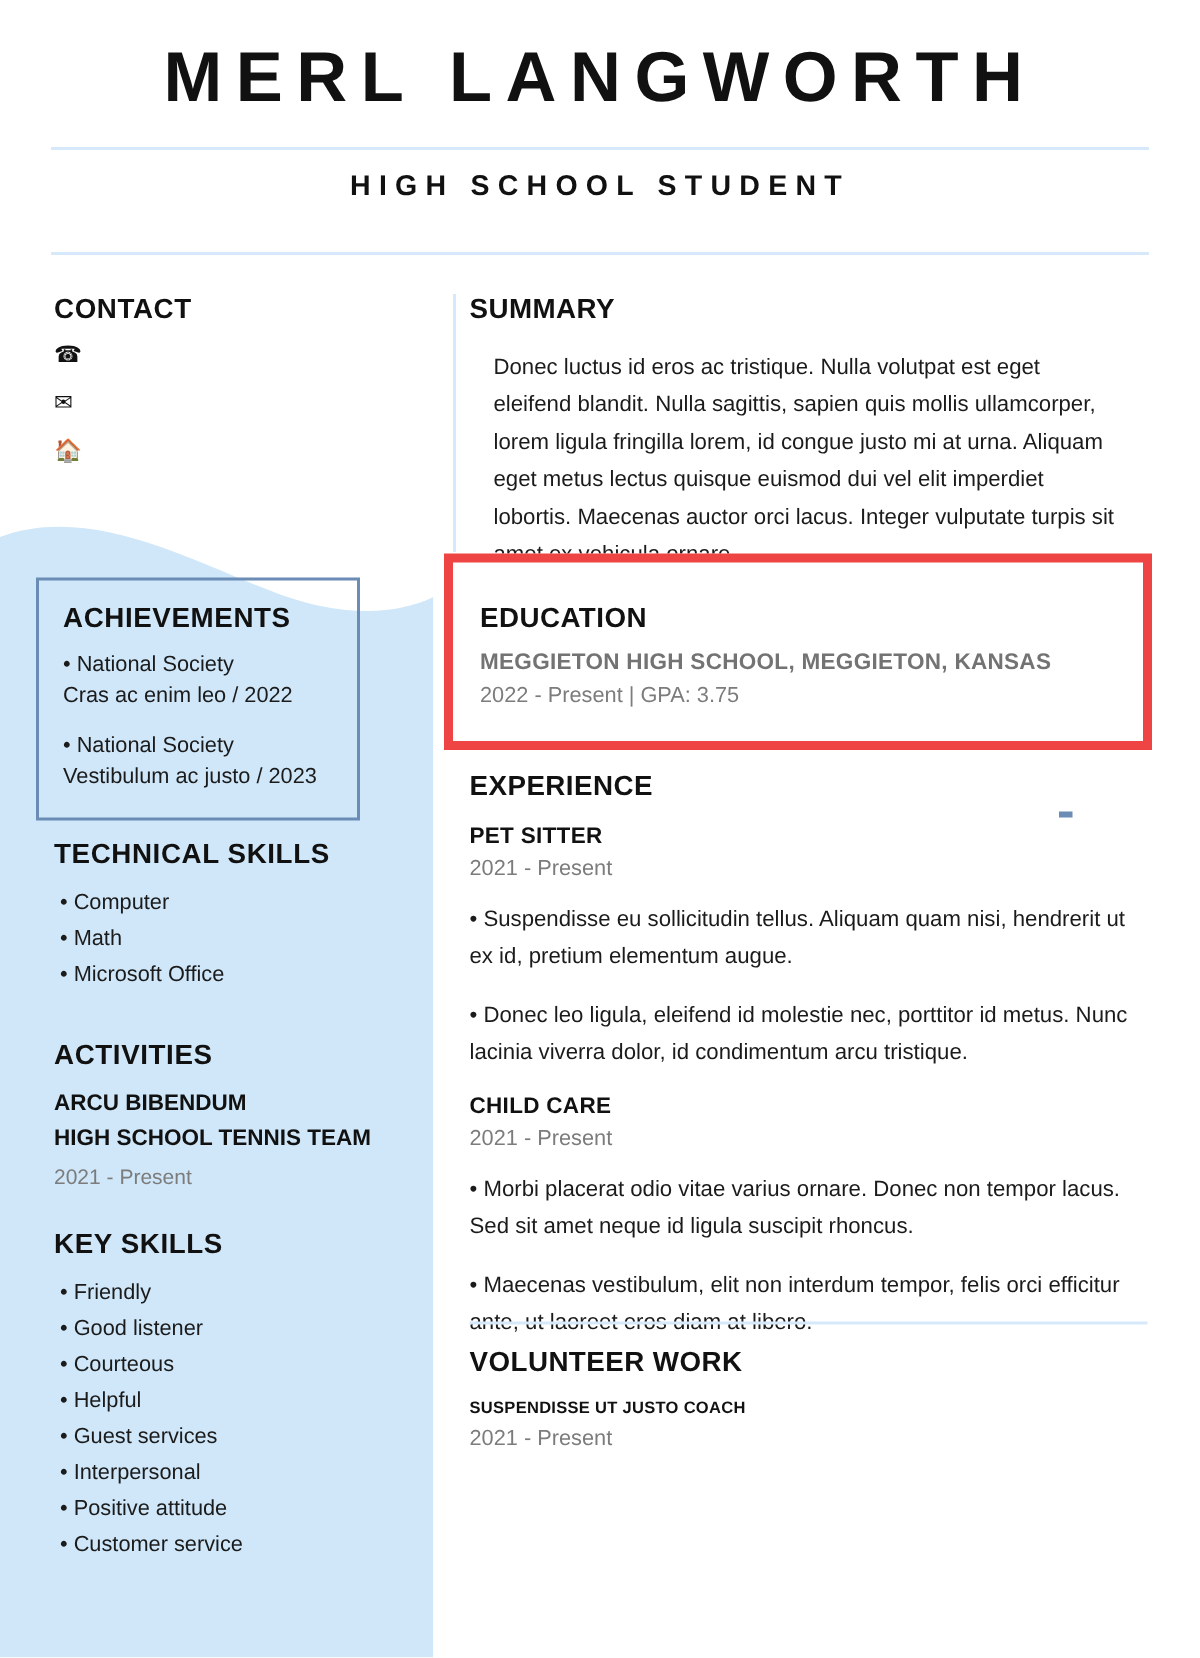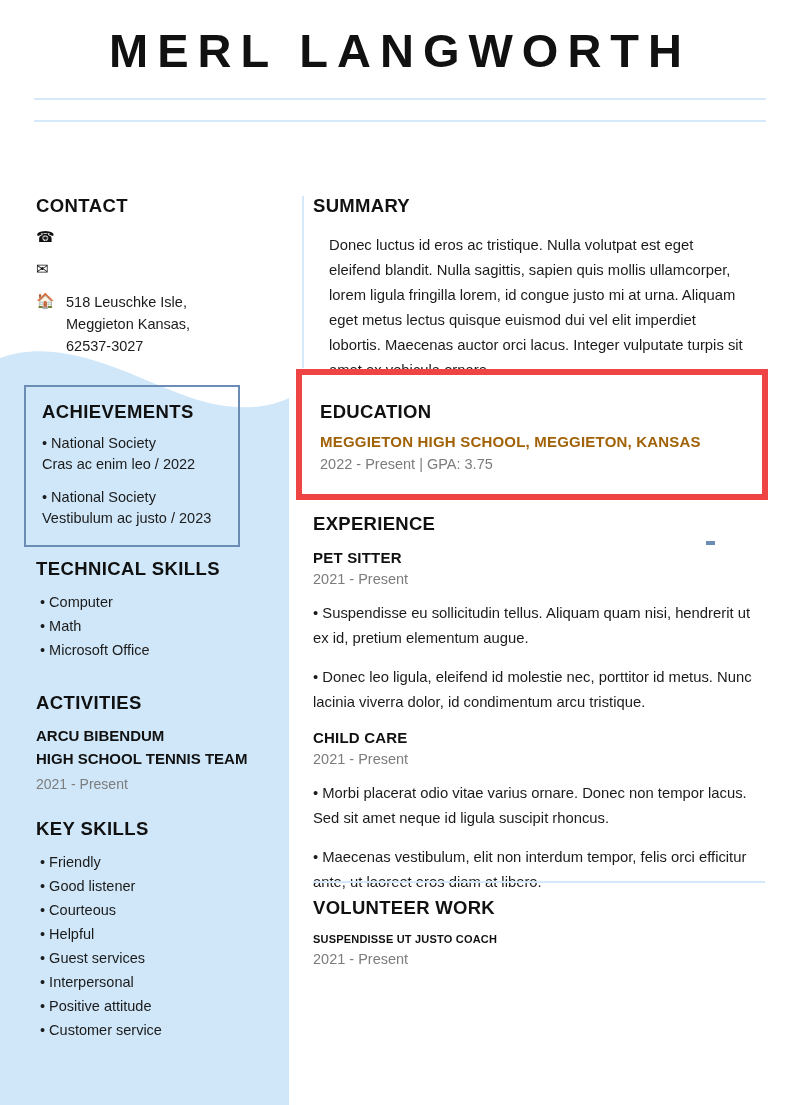--- a/index.html
+++ b/index.html
@@ -193,21 +193,21 @@
     top: 369px;
     width: 472px;
     box-sizing: border-box;
     border: 6px solid #ef4444;
     background: #ffffff;
     padding: 26px 18px 22px 18px;
   }
   .edu-school {
     font-size: 15px;
     font-weight: bold;
-    color: #a16207;
+    color: #737373;
     letter-spacing: 0.2px;
     margin-top: 2px;
   }
   .edu-meta {
     font-size: 14.5px;
     color: #7c7c7c;
     margin-top: 6px;
   }
 
   .exp-wrap {
@@ -279,43 +279,39 @@
 
   <div class="blue-blob">
     <svg width="289" height="775" viewBox="0 0 289 775" xmlns="http://www.w3.org/2000/svg" aria-hidden="true">
       <path d="M0,28 C70,2 150,58 205,72 C240,81 268,78 289,68 L289,775 L0,775 Z" fill="#cfe7f9"></path>
     </svg>
   </div>
 
   <div class="header">
     <div class="name">MERL LANGWORTH</div>
     <div class="rule rule-top"></div>
+    <div class="role">HIGH SCHOOL STUDENT</div>
     <div class="rule rule-bot"></div>
   </div>
 
   <div class="vdiv"></div>
 
   <div class="left-col">
     <div class="sec-title">CONTACT</div>
     <div class="contact-rows">
       <div class="contact-row">
         <span class="cicon">☎</span>
         <span class="caddr"></span>
       </div>
       <div class="contact-row">
         <span class="cicon">✉</span>
         <span class="caddr"></span>
       </div>
       <div class="contact-row">
         <span class="cicon">🏠</span>
-        <span class="caddr">
-          <span>518 Leuschke Isle,</span><br>
-          <span>Meggieton Kansas,</span><br>
-          <span>62537-3027</span>
-        </span>
       </div>
     </div>
   </div>
 
   <div class="ach-box">
     <div class="sec-title">ACHIEVEMENTS</div>
     <div class="ach-item">
       <div class="ach-line">• National Society</div>
       <div class="ach-line">Cras ac enim leo / 2022</div>
     </div>

